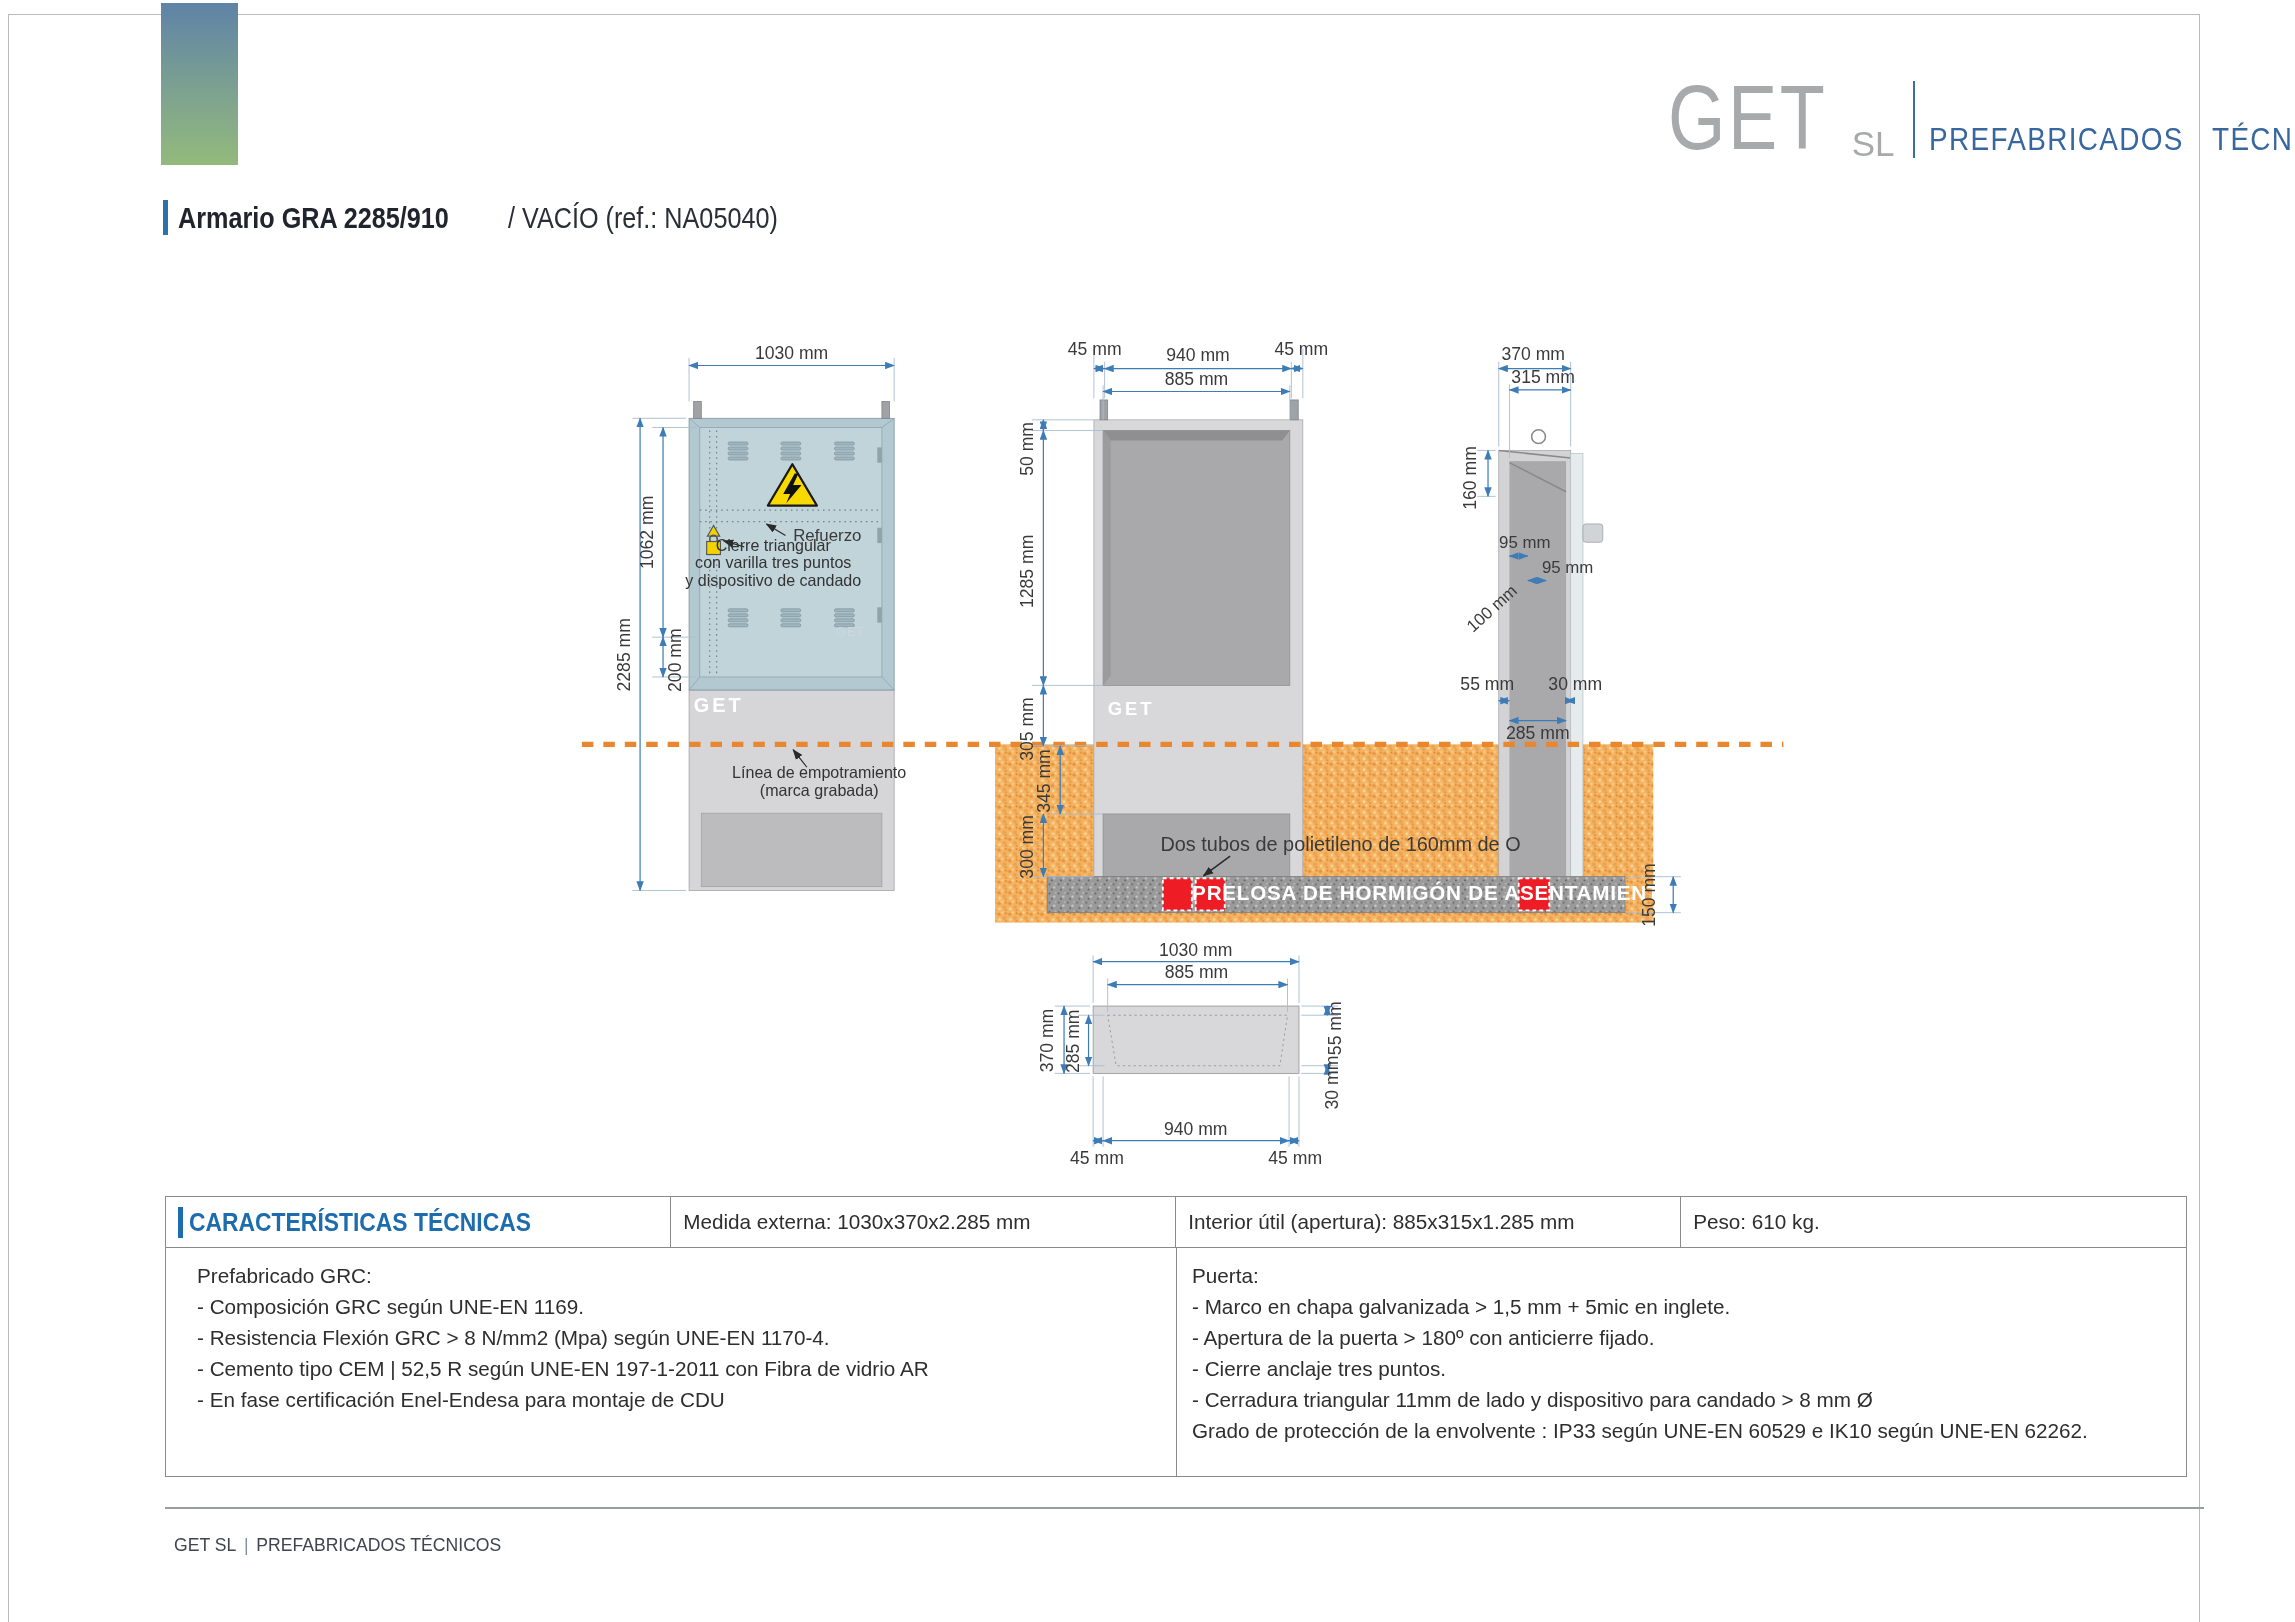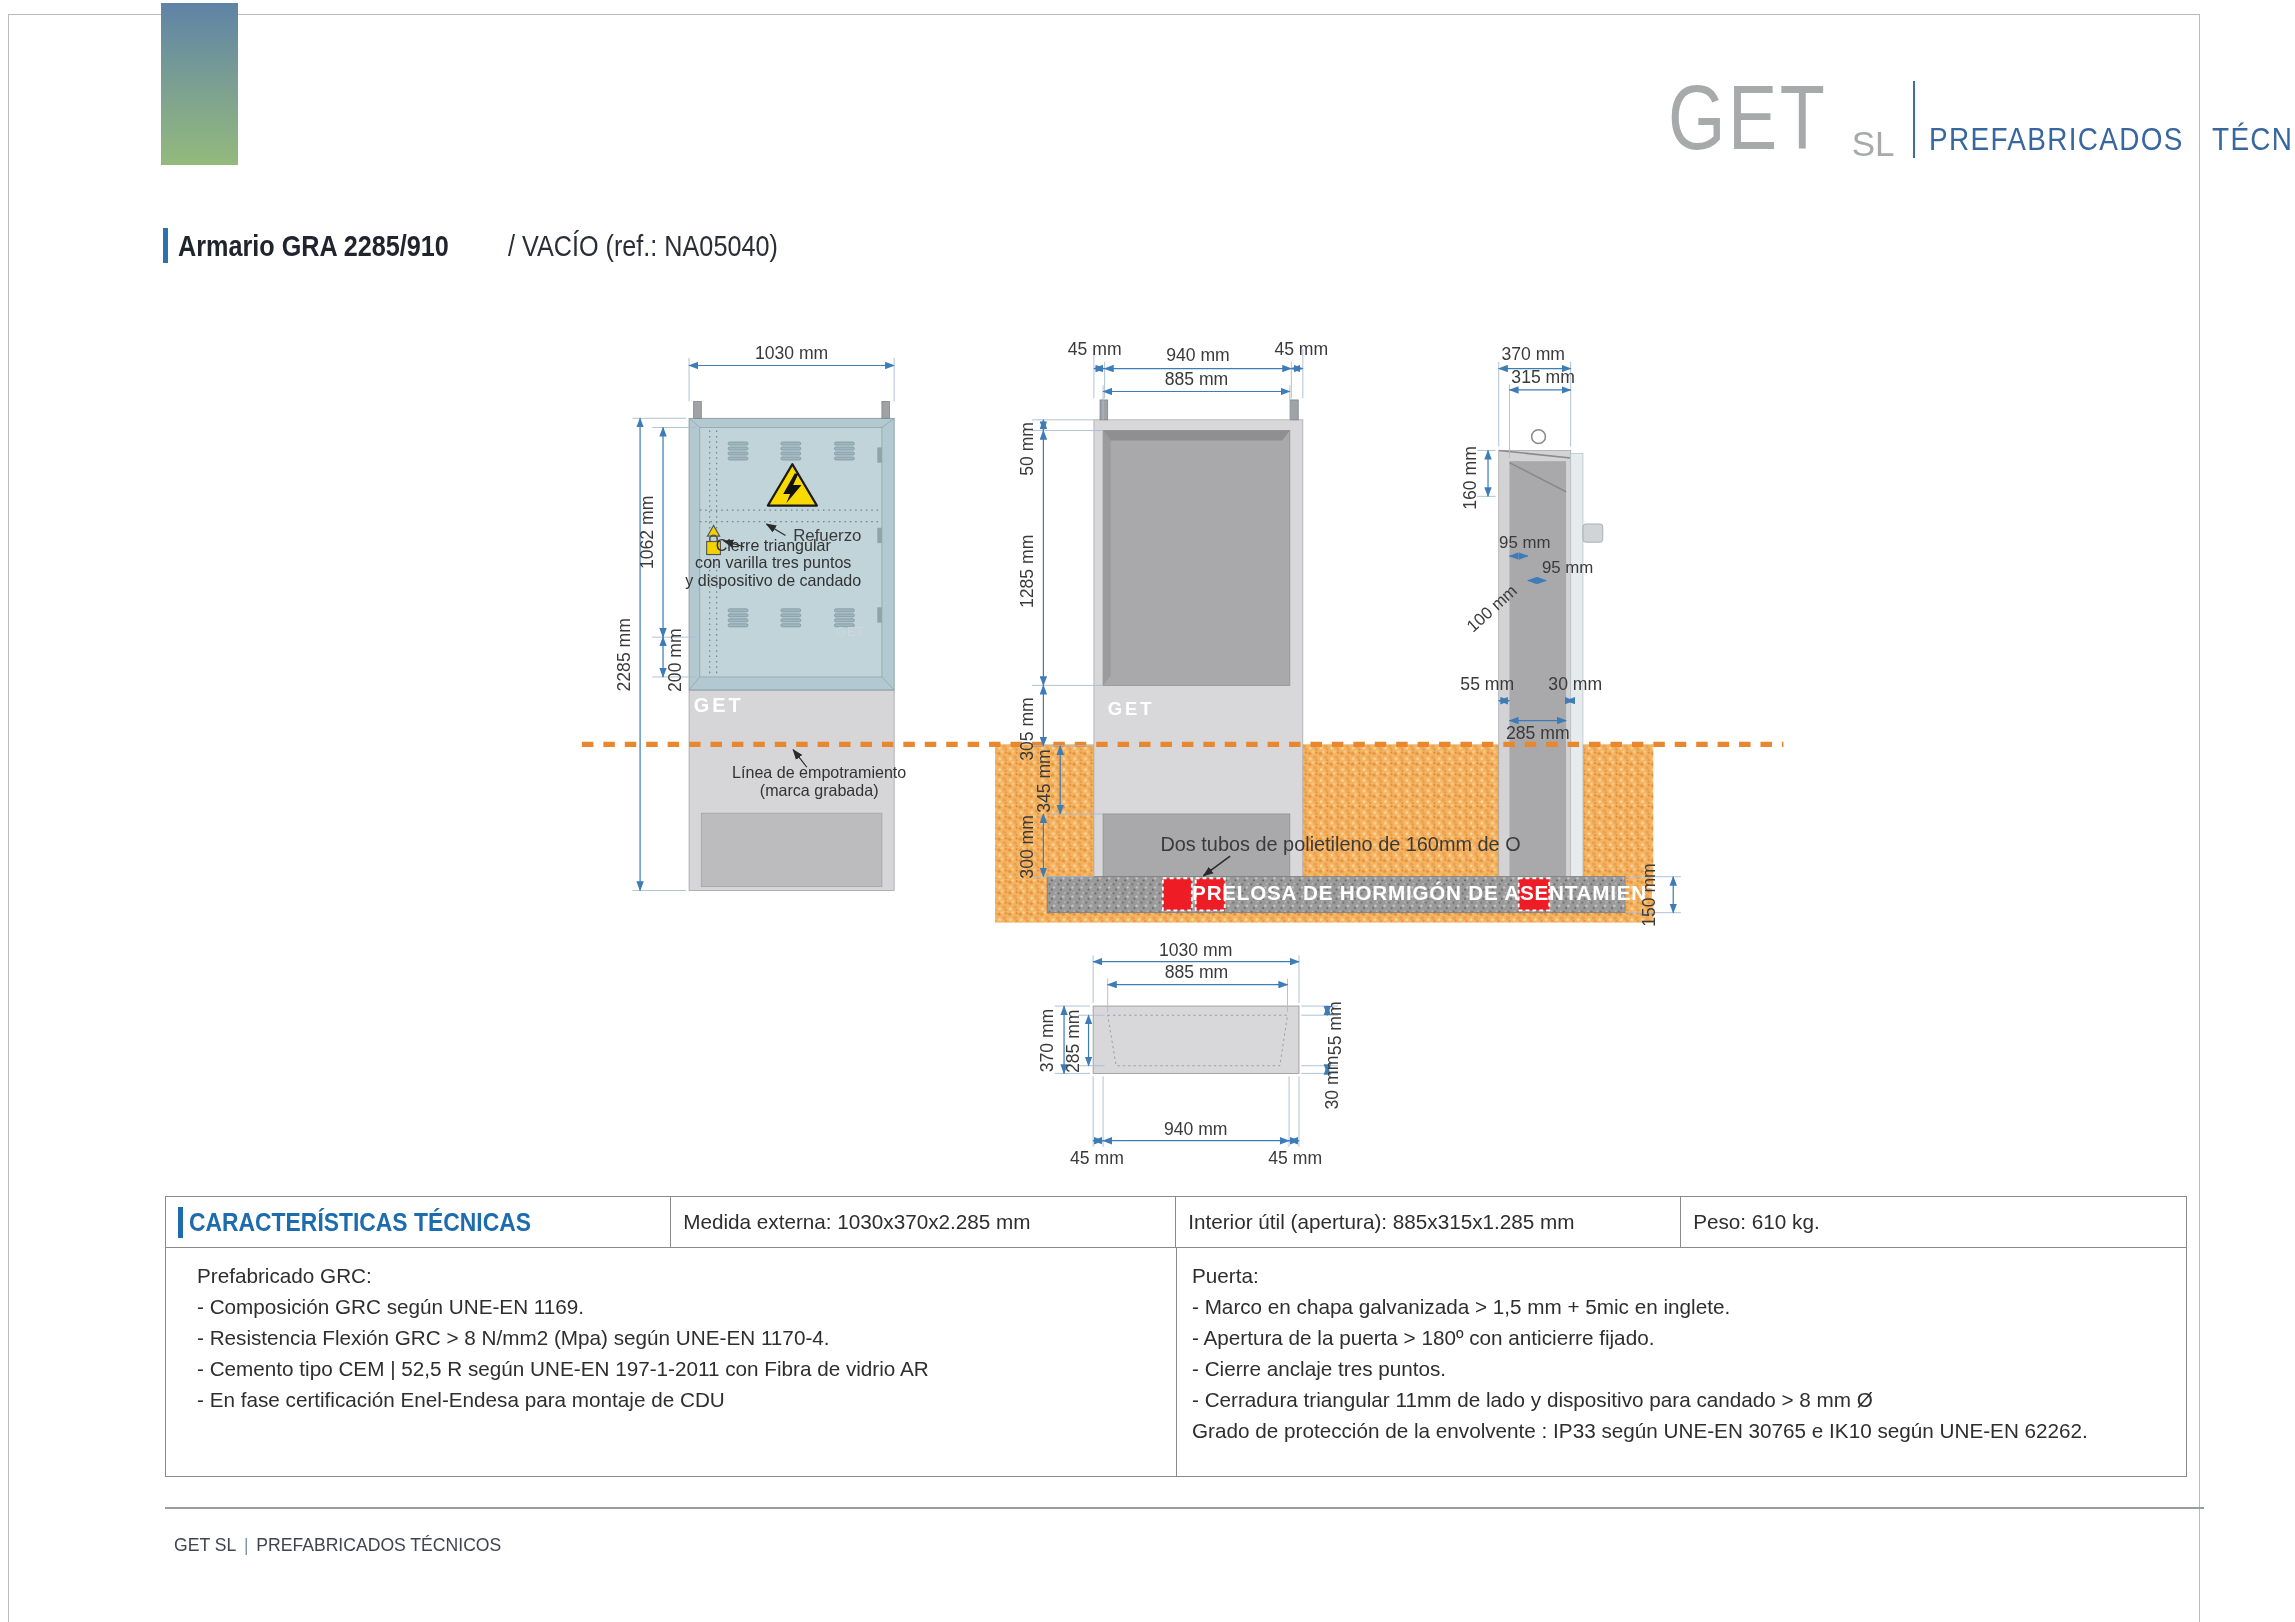--- a/index.html
+++ b/index.html
@@ -5,21 +5,21 @@
   html,body{margin:0;padding:0;background:#fff}
   .page{position:relative;width:2295px;height:1623px;background:#fff;overflow:hidden;
         font-family:"Liberation Sans",sans-serif;color:#222}
   .frame{position:absolute;left:7.7px;top:13.8px;width:2190px;height:1607px;
          border:1.1px solid #b9bcbe;border-bottom:1.9px solid #8a8d8f;pointer-events:none}
   .gradbar{position:absolute;left:161px;top:3.1px;width:77px;height:162px;
            background:linear-gradient(180deg,#5f83a6 0%,#7da290 55%,#93ba7c 100%)}
   .cond{display:inline-block;transform:scaleX(.84);transform-origin:0 60%}
   .sect-title{position:absolute;left:264px;top:121px;font-size:36px;font-weight:800;
               color:#1d222b;letter-spacing:0px;white-space:nowrap}
-  .prod{position:absolute;left:163px;top:228px;display:flex;align-items:flex-end;white-space:nowrap}
+  .prod{position:absolute;left:163px;top:200px;display:flex;align-items:flex-end;white-space:nowrap}
   .prod .bar{width:5.4px;height:35px;background:#2b72ae;margin-right:9.2px}
   .prod .b{font-size:30px;font-weight:800;color:#20242c}
   .prod .r{font-size:30px;font-weight:400;color:#2a2e36;margin-left:7.7px}
   .logo{position:absolute;left:1668px;top:75px;display:flex;align-items:flex-end}
   .logo .get{font-size:90px;line-height:86px;font-weight:500;color:#a7a9ab;
              letter-spacing:3.1px;transform:scaleX(.82);transform-origin:0 100%}
   .logo .sl{font-size:35px;font-weight:500;color:#a7a9ab;margin-left:-10.7px;line-height:34px}
   .logo .div{width:2.3px;height:77px;background:#3e6ca3;margin:0 13.8px 3.1px 18.4px}
   .logo .tag{display:flex;flex-direction:row;justify-content:flex-end;padding-bottom:1.5px}
   .logo .tag div{font-size:31px;line-height:40px;font-weight:400;color:#38669e;
@@ -330,21 +330,21 @@
         <div>- Resistencia Flexión GRC &gt; 8 N/mm2 (Mpa) según UNE-EN 1170-4.</div>
         <div>- Cemento tipo CEM | 52,5 R según UNE-EN 197-1-2011 con Fibra de vidrio AR</div>
         <div>- En fase certificación Enel-Endesa para montaje de CDU</div>
       </div>
       <div class="cell rt">
         <div>Puerta:</div>
         <div>- Marco en chapa galvanizada &gt; 1,5 mm + 5mic en inglete.</div>
         <div>- Apertura de la puerta &gt; 180º con anticierre fijado.</div>
         <div>- Cierre anclaje tres puntos.</div>
         <div>- Cerradura triangular 11mm de lado y dispositivo para candado &gt; 8 mm Ø</div>
-        <div>Grado de protección de la envolvente : IP33 según UNE-EN 30765 e IK10 según UNE-EN 62262.</div>
+        <div>Grado de protección de la envolvente : IP33 según UNE-EN 60529 e IK10 según UNE-EN 62262.</div>
       </div>
     </div>
   </div>
 
   <div class="frule"></div>
   <div class="foot">
     <span>GET SL</span><span class="sep">|</span><span>PREFABRICADOS TÉCNICOS</span>
   </div>
 </div>
 

